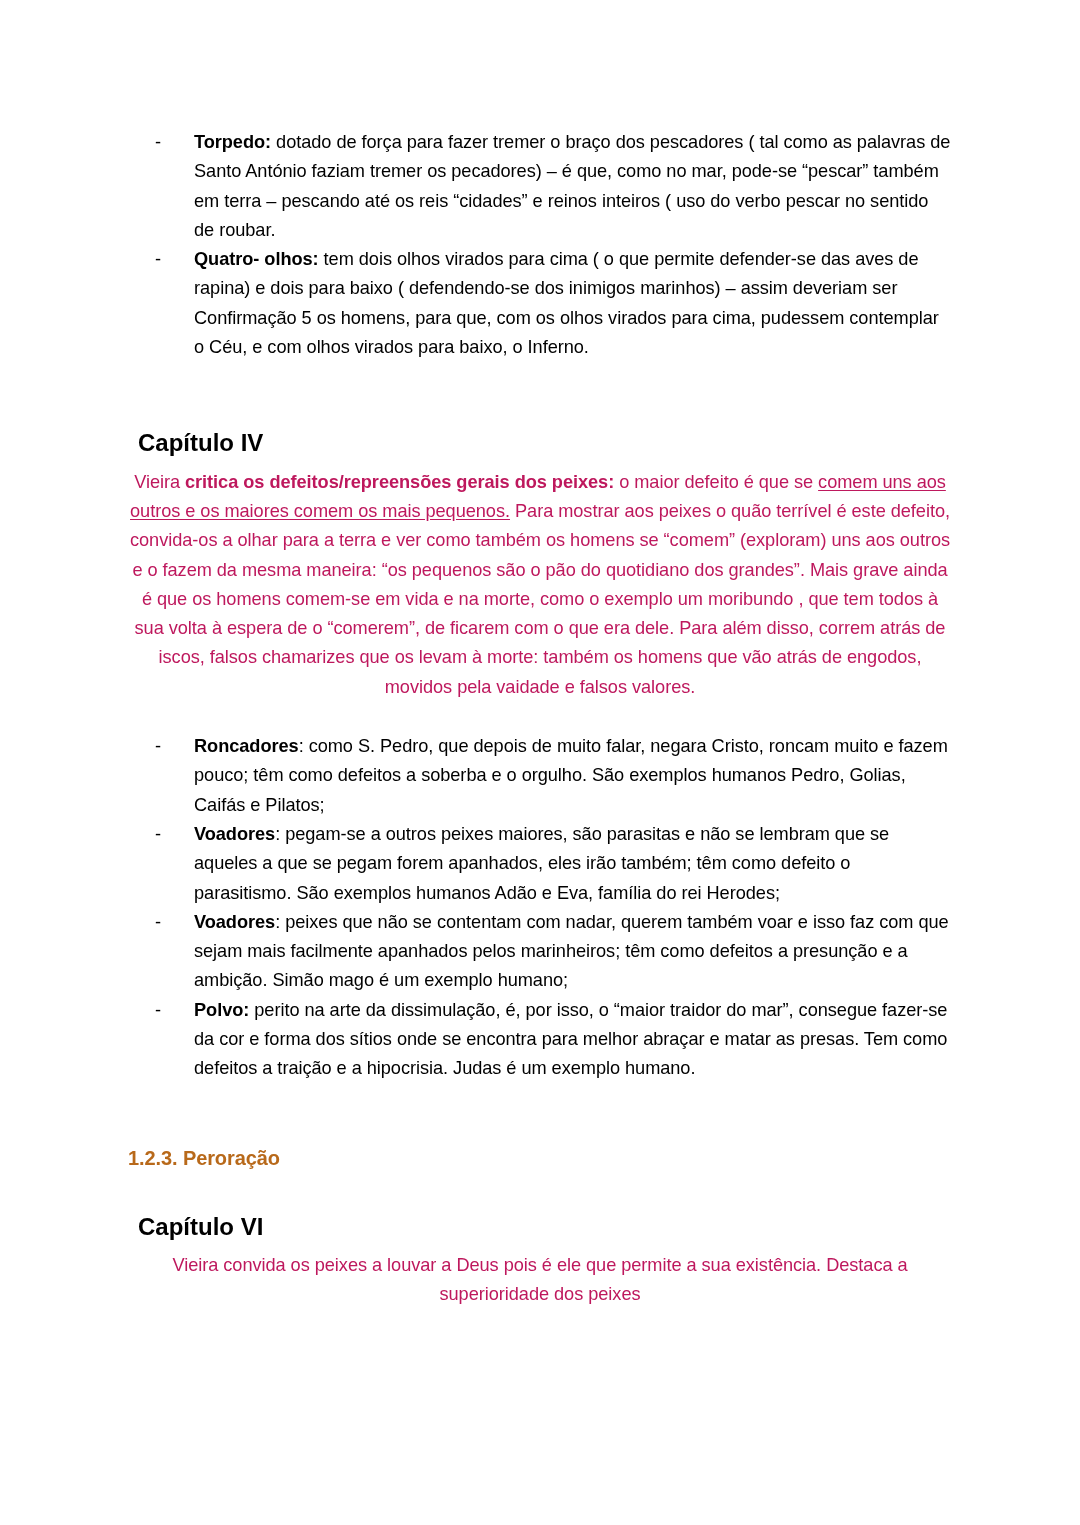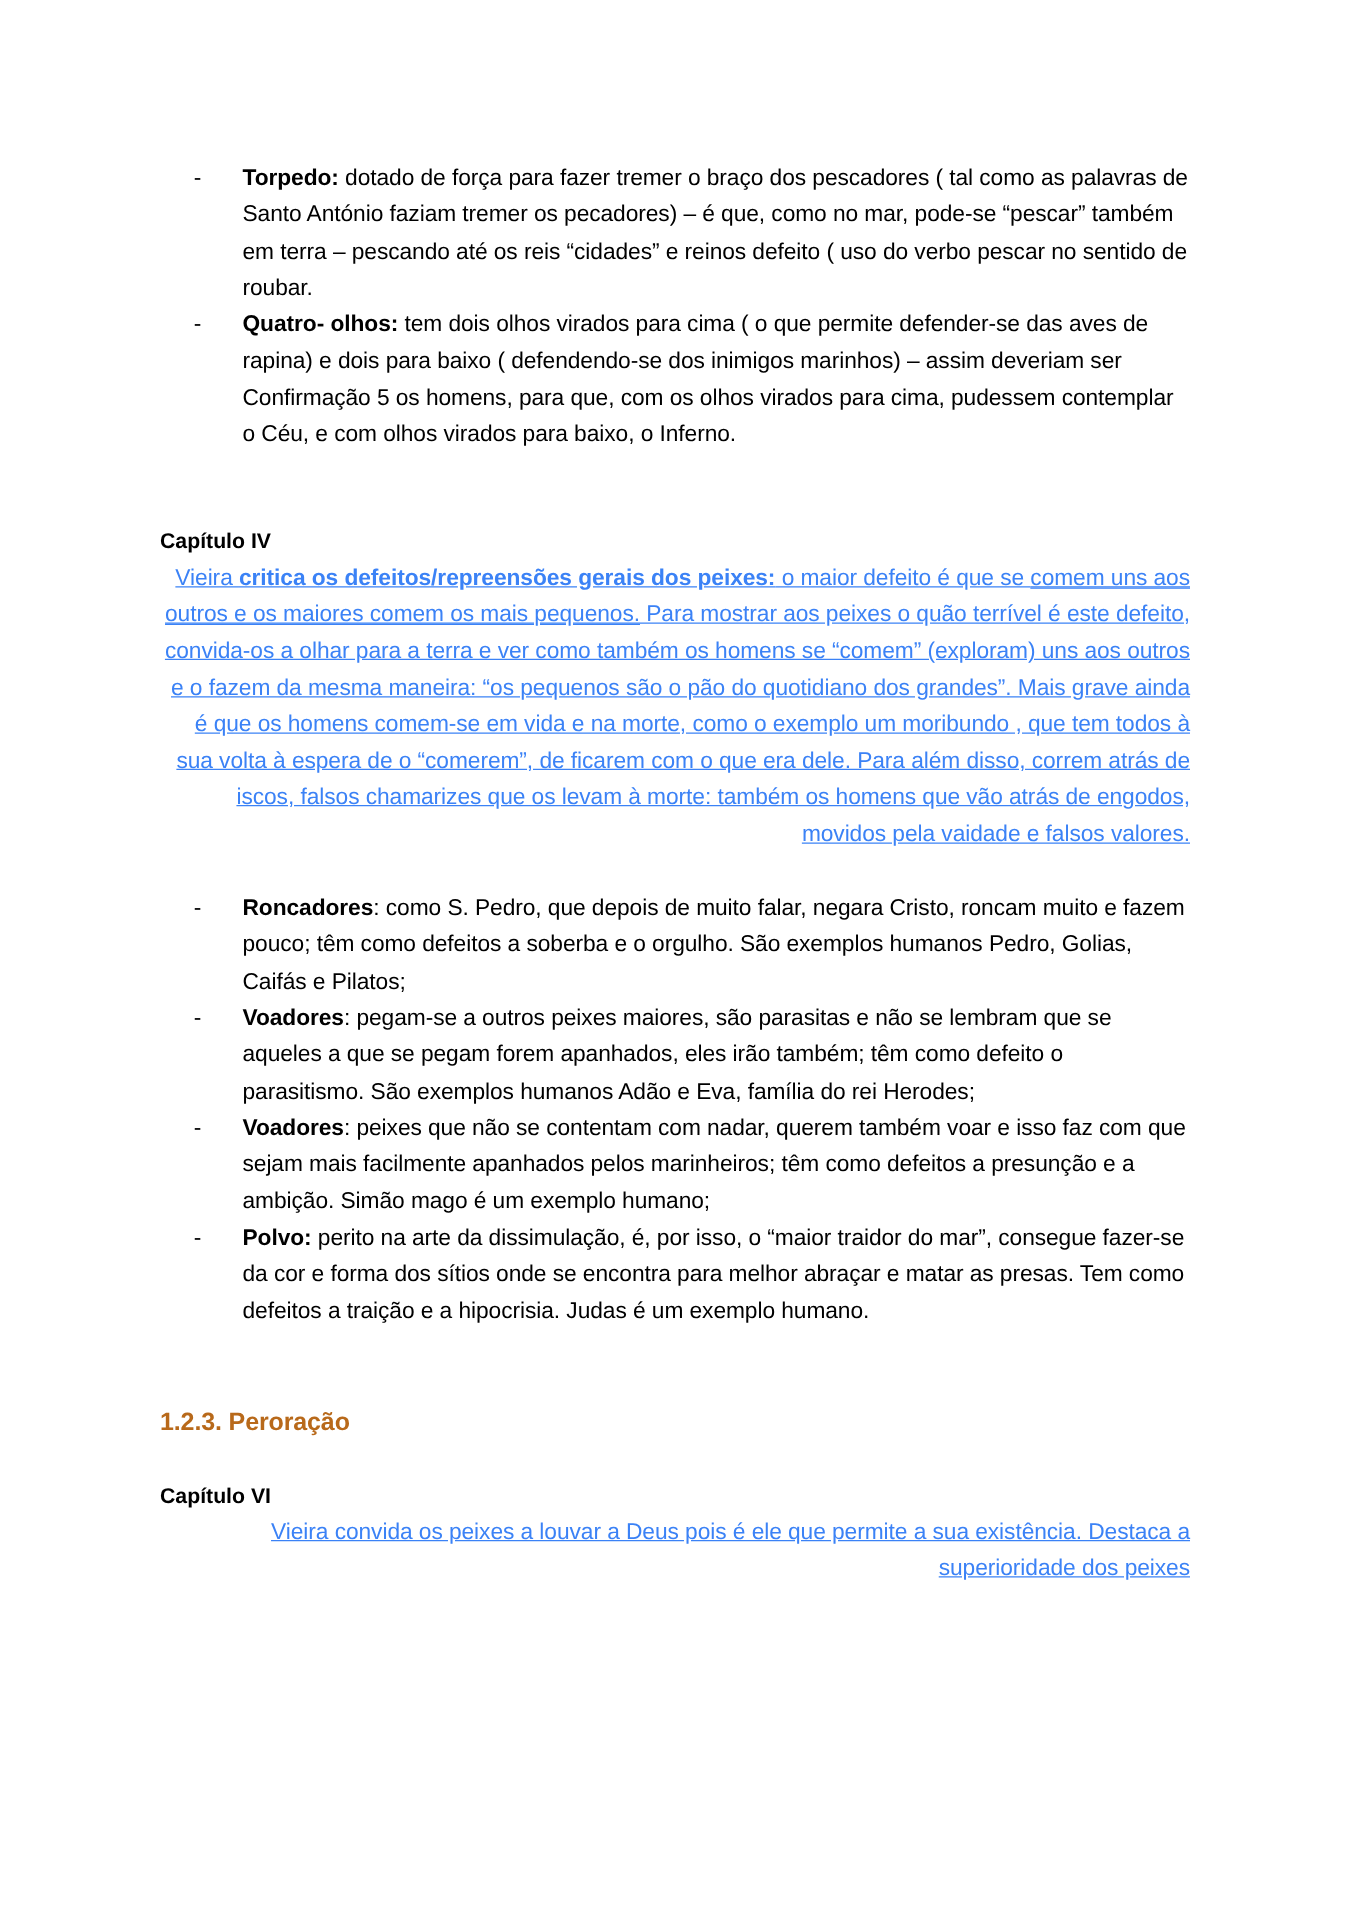--- a/index.html
+++ b/index.html
@@ -24,31 +24,30 @@
     padding: 128px 128px 0 128px;
   }
   .doc-body {
     width: 824px;
   }
 
   
   .para {
     font-size: 18.2px;
     line-height: 29.3px;
-    text-align: right;
+    text-align: center;
     margin: 0;
-    color: #3b82f6;
+    color: #be185d;
     letter-spacing: -0.05px;
-    text-decoration: underline;
   }
   .heading-bold {
-    font-size: 17px;
+    font-size: 24px;
     line-height: 29.3px;
     font-weight: bold;
-    margin: 0;
+    margin: 10px;
     color: #000000;
   }
   .section-heading {
     font-size: 20px;
     line-height: 29px;
     font-weight: bold;
     color: #b8691a;
     margin: 0;
     letter-spacing: -0.1px;
   }
@@ -86,21 +85,21 @@
   .gap-xl { height: 60px; }
 </style>
 </head>
 <body>
 
 <div class="page">
   <div class="doc-body">
 
     <ul class="dash-list">
       <li>
-        <span class="dash">-</span><b>Torpedo:</b><span> dotado de força para fazer tremer o braço dos pescadores ( tal como as palavras de Santo António faziam tremer os pecadores) – é que, como no mar, pode-se “pescar” também em terra – pescando até os reis “cidades” e reinos defeito ( uso do verbo pescar no sentido de roubar.</span>
+        <span class="dash">-</span><b>Torpedo:</b><span> dotado de força para fazer tremer o braço dos pescadores ( tal como as palavras de Santo António faziam tremer os pecadores) – é que, como no mar, pode-se “pescar” também em terra – pescando até os reis “cidades” e reinos inteiros ( uso do verbo pescar no sentido de roubar.</span>
       </li>
       <li>
         <span class="dash">-</span><b>Quatro- olhos:</b><span> tem dois olhos virados para cima ( o que permite defender-se das aves de rapina) e dois para baixo ( defendendo-se dos inimigos marinhos) – assim deveriam ser Confirmação 5 os homens, para que, com os olhos virados para cima, pudessem contemplar o Céu, e com olhos virados para baixo, o Inferno.</span>
       </li>
     </ul>
 
     <div class="gap-lg"></div>
 
     <div class="heading-bold">Capítulo IV</div>
     <p class="para"><span>Vieira </span><b>critica os defeitos/repreensões gerais dos peixes:</b><span> o maior defeito é que se </span><span class="u">comem uns aos outros e os maiores comem os mais pequenos.</span><span> Para mostrar aos peixes o quão terrível é este defeito, convida-os a olhar para a terra e ver como também os homens se “comem” (exploram) uns aos outros e o fazem da mesma maneira: “os pequenos são o pão do quotidiano dos grandes”. Mais grave ainda é que os homens comem-se em vida e na morte, como o exemplo um moribundo , que tem todos à sua volta à espera de o “comerem”, de ficarem com o que era dele. Para além disso, correm atrás de iscos, falsos chamarizes que os levam à morte: também os homens que vão atrás de engodos, movidos pela vaidade e falsos valores.</span></p>

